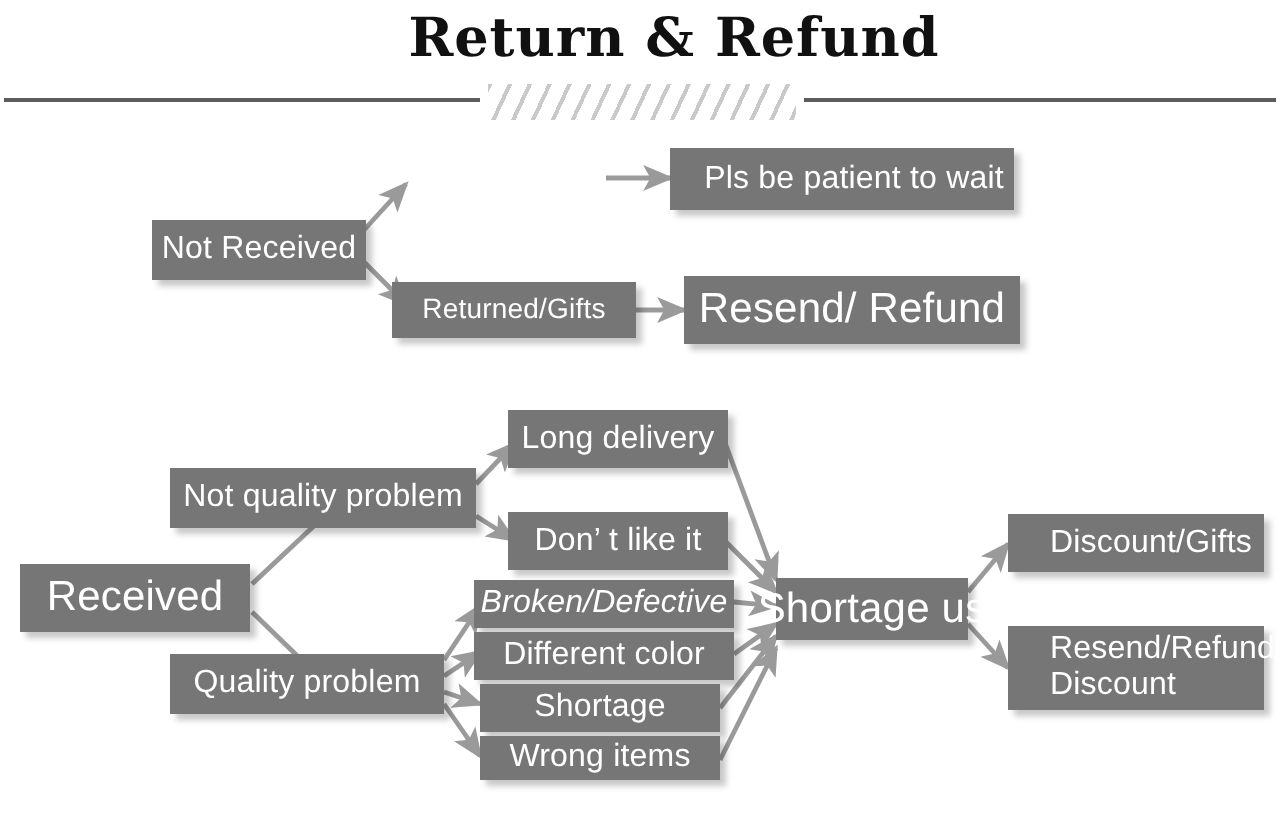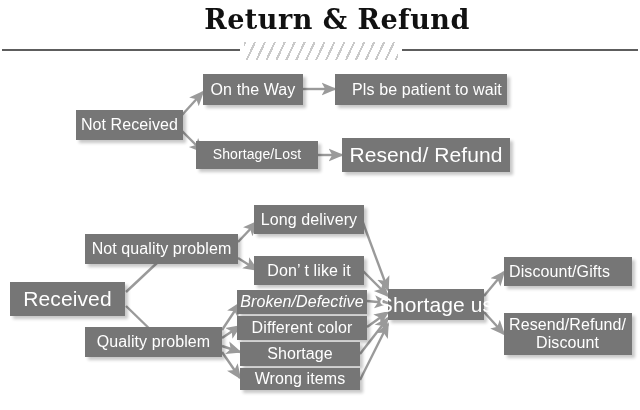--- a/index.html
+++ b/index.html
@@ -75,22 +75,22 @@
     line-height: 1.12;
     letter-spacing: 0.1px;
     box-shadow: 3px 3px 3px rgba(0,0,0,0.22);
     white-space: pre;
     padding: 0 4px;
   }
   .box.lg   { font-size: 21px; }
   .box.md   { font-size: 16px; }
   .box.left-text {
     justify-content: flex-start;
-    text-align: center;
-    padding-left: 5px;
+    text-align: left;
+    padding-left: 21px;
   }
 
   
   #links {
     position: absolute;
     left: 0; top: 0;
     width: 640px; height: 410px;
     pointer-events: none;
   }
 </style>
@@ -140,25 +140,24 @@
       <path d="M360,354 L388,318" marker-end="url(#ah)"></path>
       <path d="M360,380 L388,324" marker-end="url(#ah)"></path>
 
       <path d="M484,296 L504,272" marker-end="url(#ah)"></path>
       <path d="M484,312 L504,334" marker-end="url(#ah)"></path>
     </g>
   </svg>
 
   <div class="box md" style="left:76px;  top:110px; width:107px; height:30px;">Not Received</div>
 
-  <div class="box md" style="left:203px; top:74px;  width:100px; height:31px;">On the Way</div>
 
   <div class="box md" style="left:335px; top:74px;  width:172px; height:31px;padding-left:16px;">Pls be patient to wait</div>
 
-  <div class="box" style="left:196px; top:141px; width:122px; height:28px;">Shortage/Lost</div>
+  <div class="box" style="left:196px; top:141px; width:122px; height:28px;">Returned/Gifts</div>
 
   <div class="box lg" style="left:342px; top:138px; width:168px; height:34px;">Resend/ Refund</div>
 
   <div class="box lg" style="left:10px;  top:282px; width:115px; height:34px;">Received</div>
 
   <div class="box md" style="left:85px;  top:234px; width:153px; height:30px;">Not quality problem</div>
 
   <div class="box md" style="left:85px;  top:327px; width:137px; height:30px;">Quality problem</div>
 
   <div class="box md" style="left:254px; top:205px; width:110px; height:29px;">Long delivery</div>

